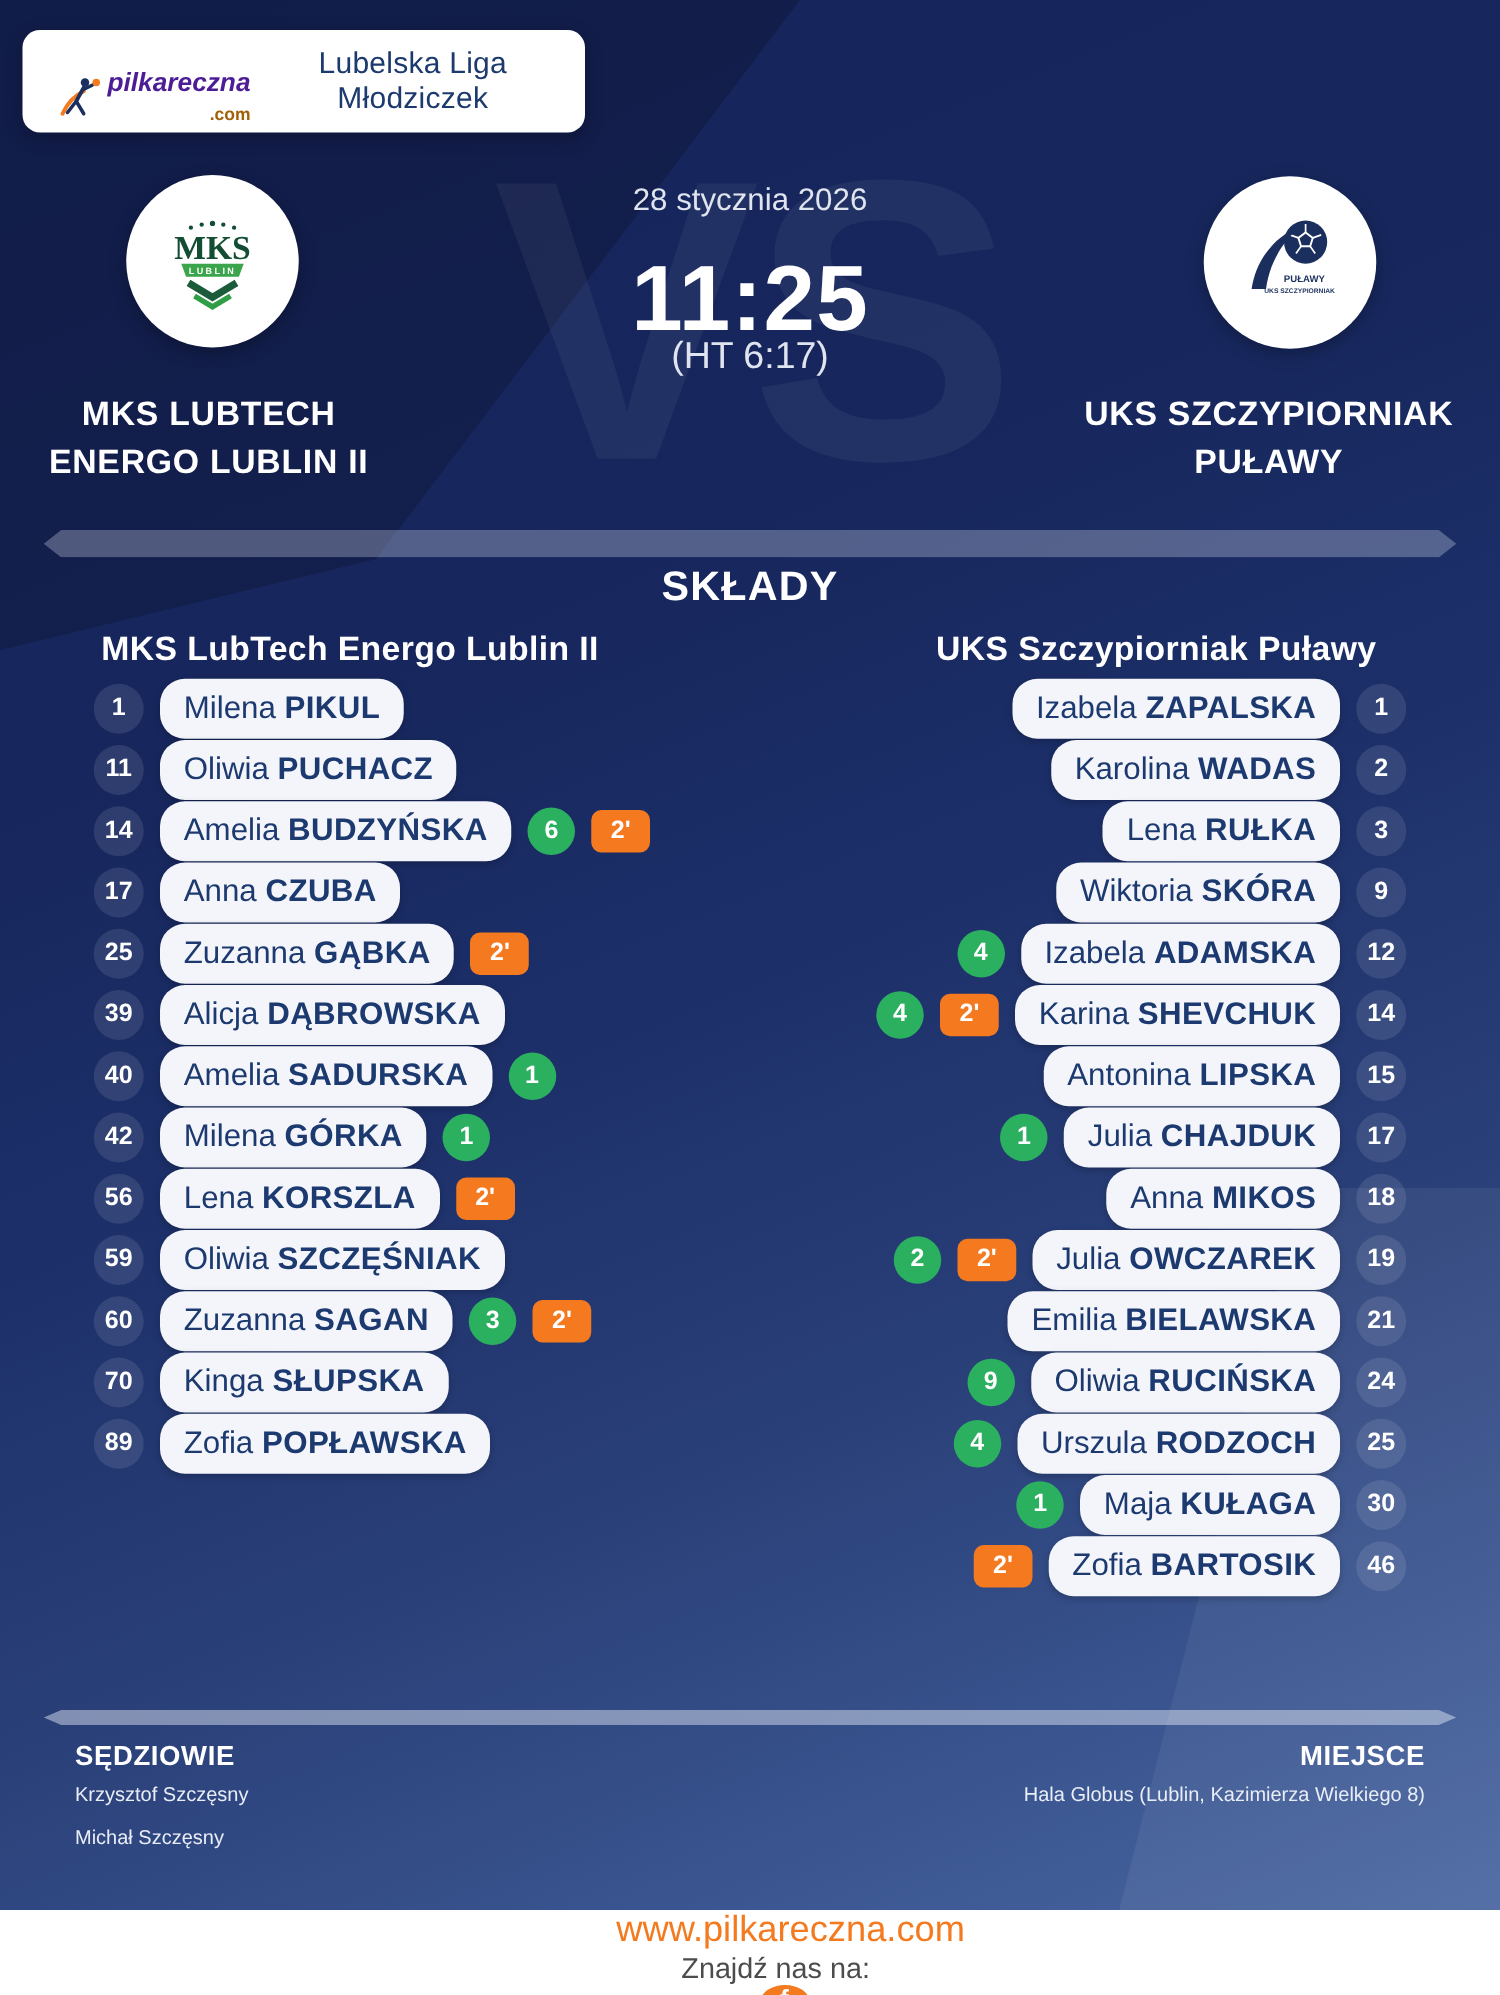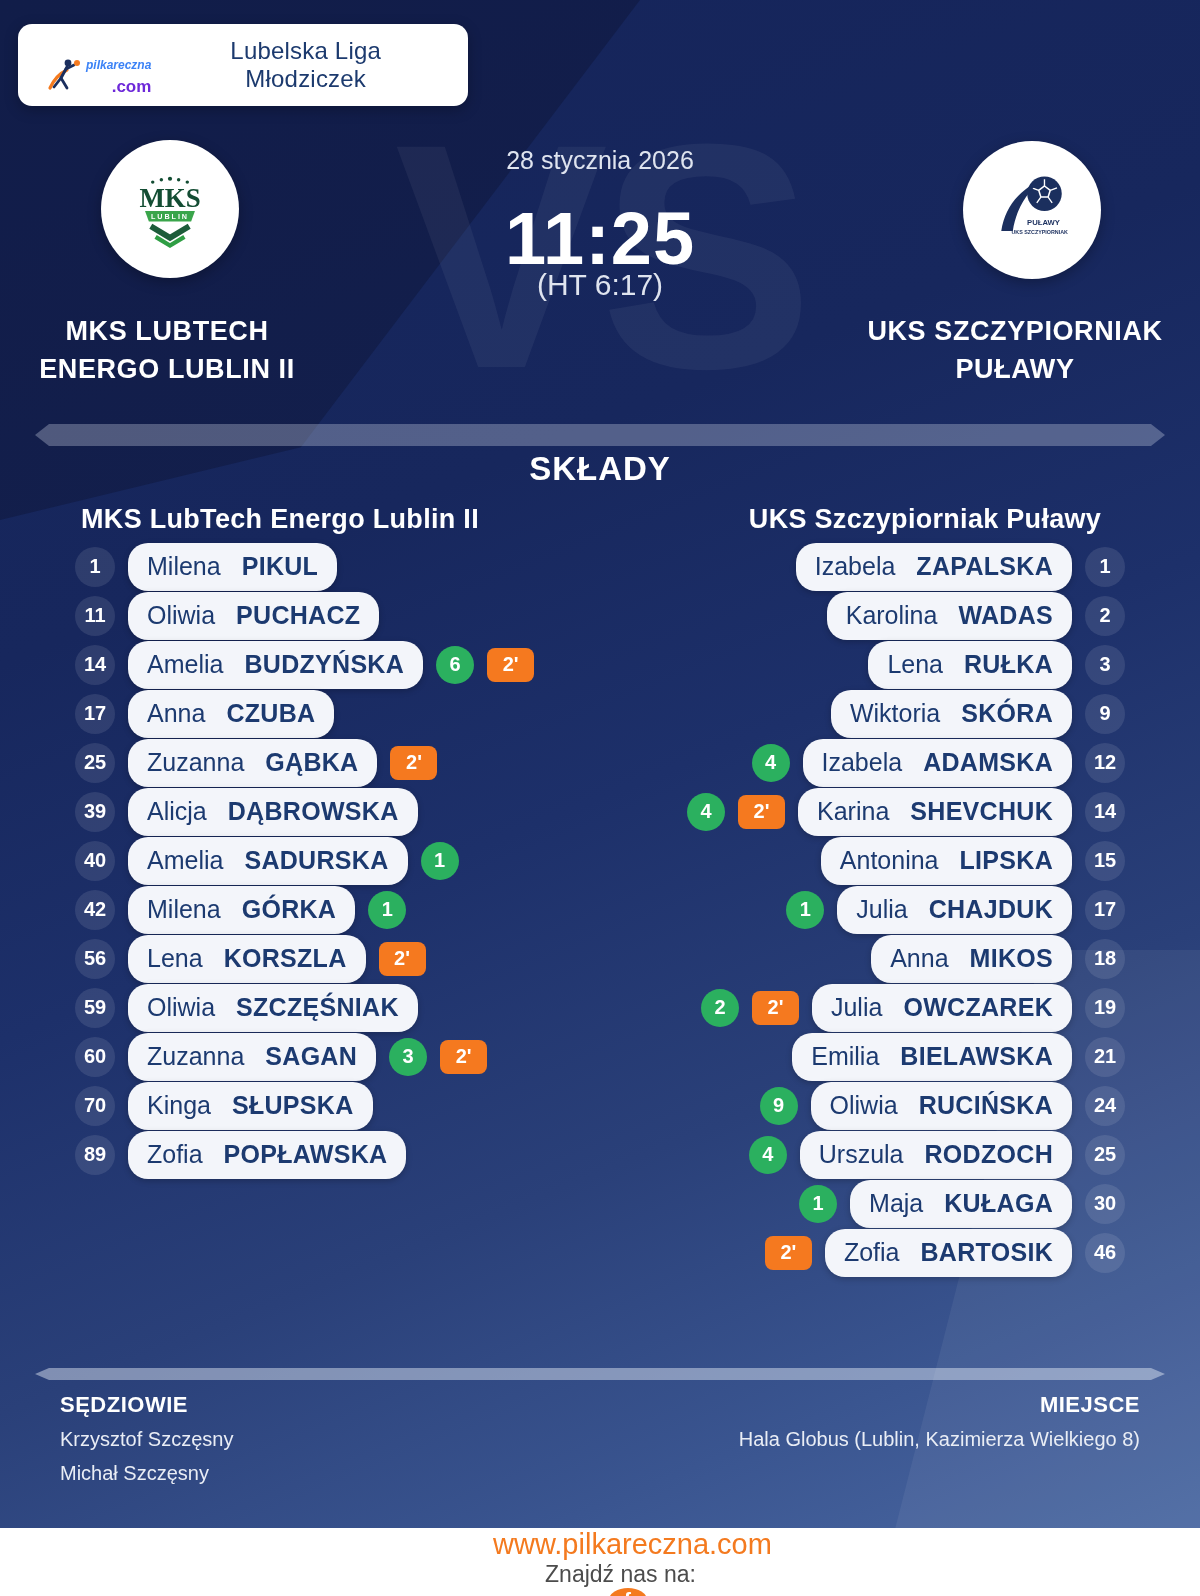--- a/index.html
+++ b/index.html
@@ -14,22 +14,22 @@
     clip-path:polygon(0 0,100% 0,47% 86%,0 100%);}
   .bg-light-poly{position:absolute;left:850px;top:950px;width:350px;height:646px;
     background:rgba(255,255,255,.06);
     clip-path:polygon(55% 0,100% 0,100% 100%,8% 100%);}
 
   
   .brand-card{position:absolute;left:18px;top:24px;width:450px;height:82px;background:#ffffff;
     border-radius:14px;display:flex;align-items:center;padding:0 26px;box-shadow:0 4px 14px rgba(0,0,0,.25);}
   .brand-logo{display:flex;align-items:flex-end;gap:2px;margin-right:18px;}
   .brand-word{display:flex;flex-direction:column;align-items:flex-end;line-height:1;}
-  .brand-name{color:#3b82f6;font-weight:700;font-style:italic;font-size:12px;margin-top:24px;}
-  .brand-tld{color:#6d28d9;font-weight:700;font-size:17px;margin-top:7px;}
+  .brand-name{color:#4c1d95;font-weight:700;font-style:italic;font-size:21px;margin-top:24px;}
+  .brand-tld{color:#a16207;font-weight:700;font-size:14px;margin-top:7px;}
   .league-title{flex:1;text-align:center;color:#1c3a6e;font-size:24px;font-weight:500;letter-spacing:.2px;}
 
   
   .team-logo-circle{position:absolute;width:138px;height:138px;border-radius:50%;background:#ffffff;
     display:flex;align-items:center;justify-content:center;box-shadow:0 4px 14px rgba(0,0,0,.28);}
   .home-logo{left:101px;top:140px;}
   .away-logo{left:963px;top:141px;}
   .team-name{position:absolute;top:312px;width:330px;color:#ffffff;font-weight:700;font-size:27px;
     line-height:1.42;text-align:center;letter-spacing:.6px;}
   .home-name{left:2px;}
@@ -54,33 +54,33 @@
 
   
   .roster{position:absolute;top:542px;display:flex;flex-direction:column;}
   .roster.home{left:75px;width:580px;}
   .roster.away{left:545px;width:580px;}
   .player-row{height:49px;display:flex;align-items:center;gap:13px;}
   .roster.away .player-row{justify-content:flex-end;}
   .player-number{width:40px;height:40px;border-radius:50%;background:rgba(255,255,255,.10);
     color:#ffffff;font-size:20px;font-weight:700;display:flex;align-items:center;justify-content:center;flex:0 0 40px;}
   .player-pill{height:48px;border-radius:20px;background:#f3f5fa;display:flex;align-items:center;
-    padding:0 19px;font-size:25px;color:#1c3a70;white-space:nowrap;box-shadow:0 2px 6px rgba(0,0,0,.22);gap:14px;}
+    padding:0 19px;font-size:25px;color:#1c3a70;white-space:nowrap;box-shadow:0 2px 6px rgba(0,0,0,.22);}
   .player-pill .first-name{font-weight:400;margin-right:7px;}
   .player-pill .last-name{font-weight:700;letter-spacing:.3px;}
   .goals-badge{width:38px;height:38px;border-radius:50%;background:#2bb05f;color:#ffffff;
     font-size:20px;font-weight:700;display:flex;align-items:center;justify-content:center;flex:0 0 38px;}
   .susp-badge{min-width:47px;height:34px;border-radius:8px;background:#f5791f;color:#ffffff;
     font-size:20px;font-weight:700;display:flex;align-items:center;justify-content:center;padding:0 8px;}
 
   
   .officials-label{position:absolute;color:#ffffff;font-size:22px;font-weight:700;letter-spacing:.5px;top:1392px;}
   .referees-label{left:60px;}
   .venue-label{right:60px;text-align:left;}
-  .official-line{position:absolute;color:#e9edf5;font-size:20px;}
+  .official-line{position:absolute;color:#e9edf5;font-size:16px;}
   .ref-1{left:60px;top:1428px;}
   .ref-2{left:60px;top:1462px;}
   .venue-line{right:60px;top:1428px;text-align:right;}
 
   
   .footer-bar{position:absolute;left:0;bottom:0;width:100%;height:68px;background:#ffffff;
     display:flex;align-items:center;padding-left:65px;flex-direction:column;}
   .footer-site{color:#f47a1f;font-size:29px;text-decoration:none;}
   .footer-divider{width:2px;height:34px;background:#f6d8ba;margin:0 28px;}
   .footer-findus{color:#4c4c4c;font-size:23px;margin-right:24px;}

